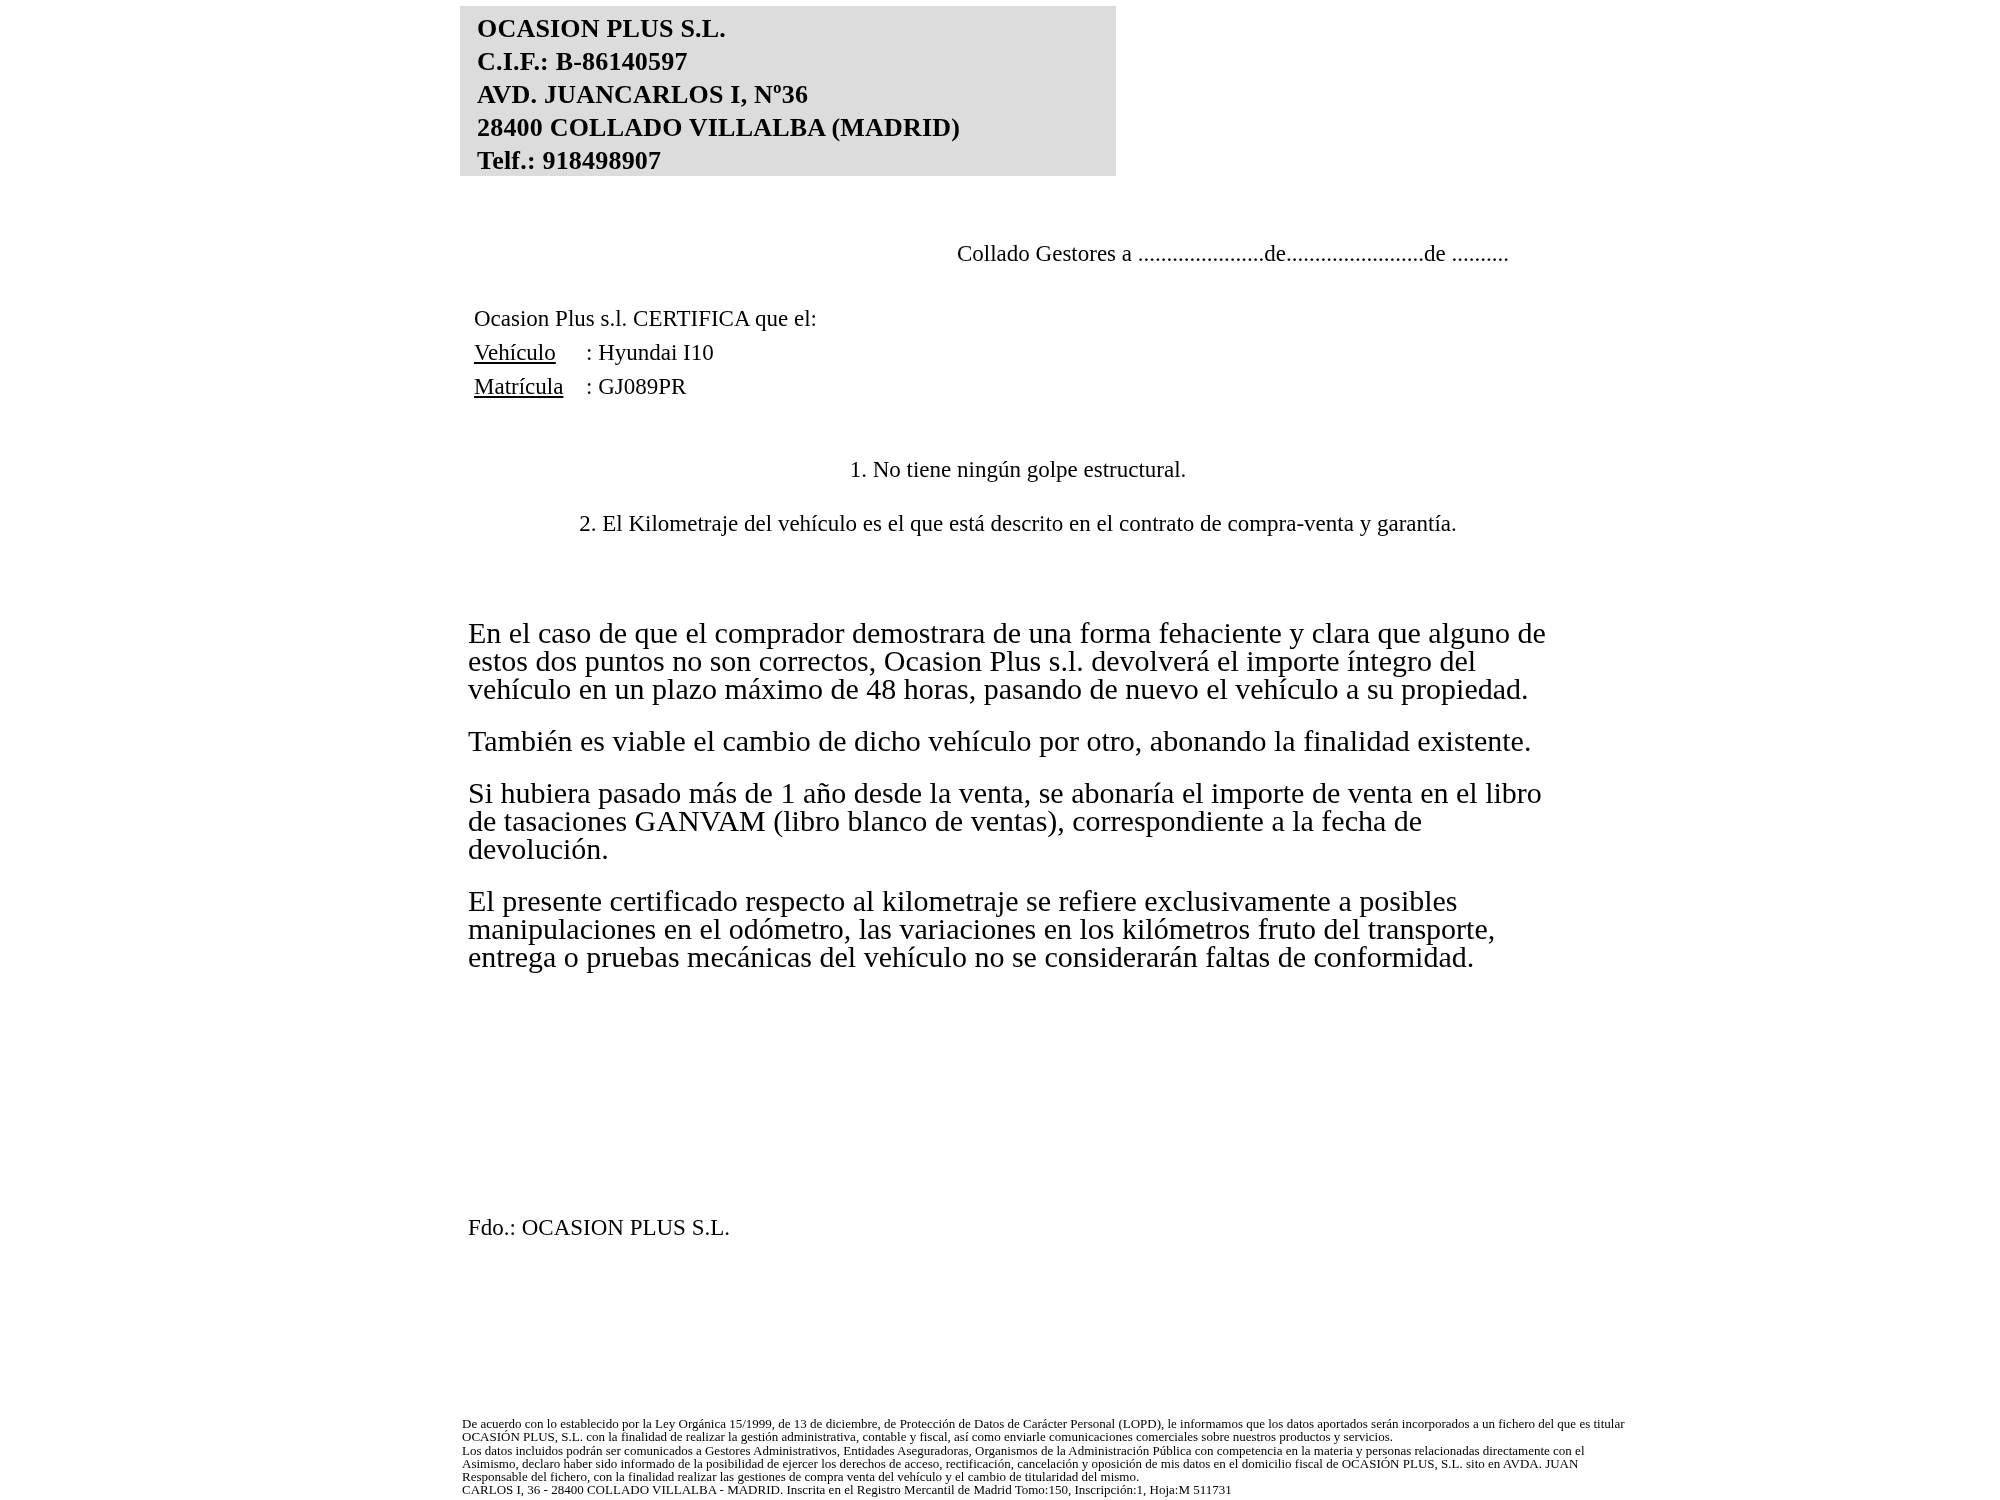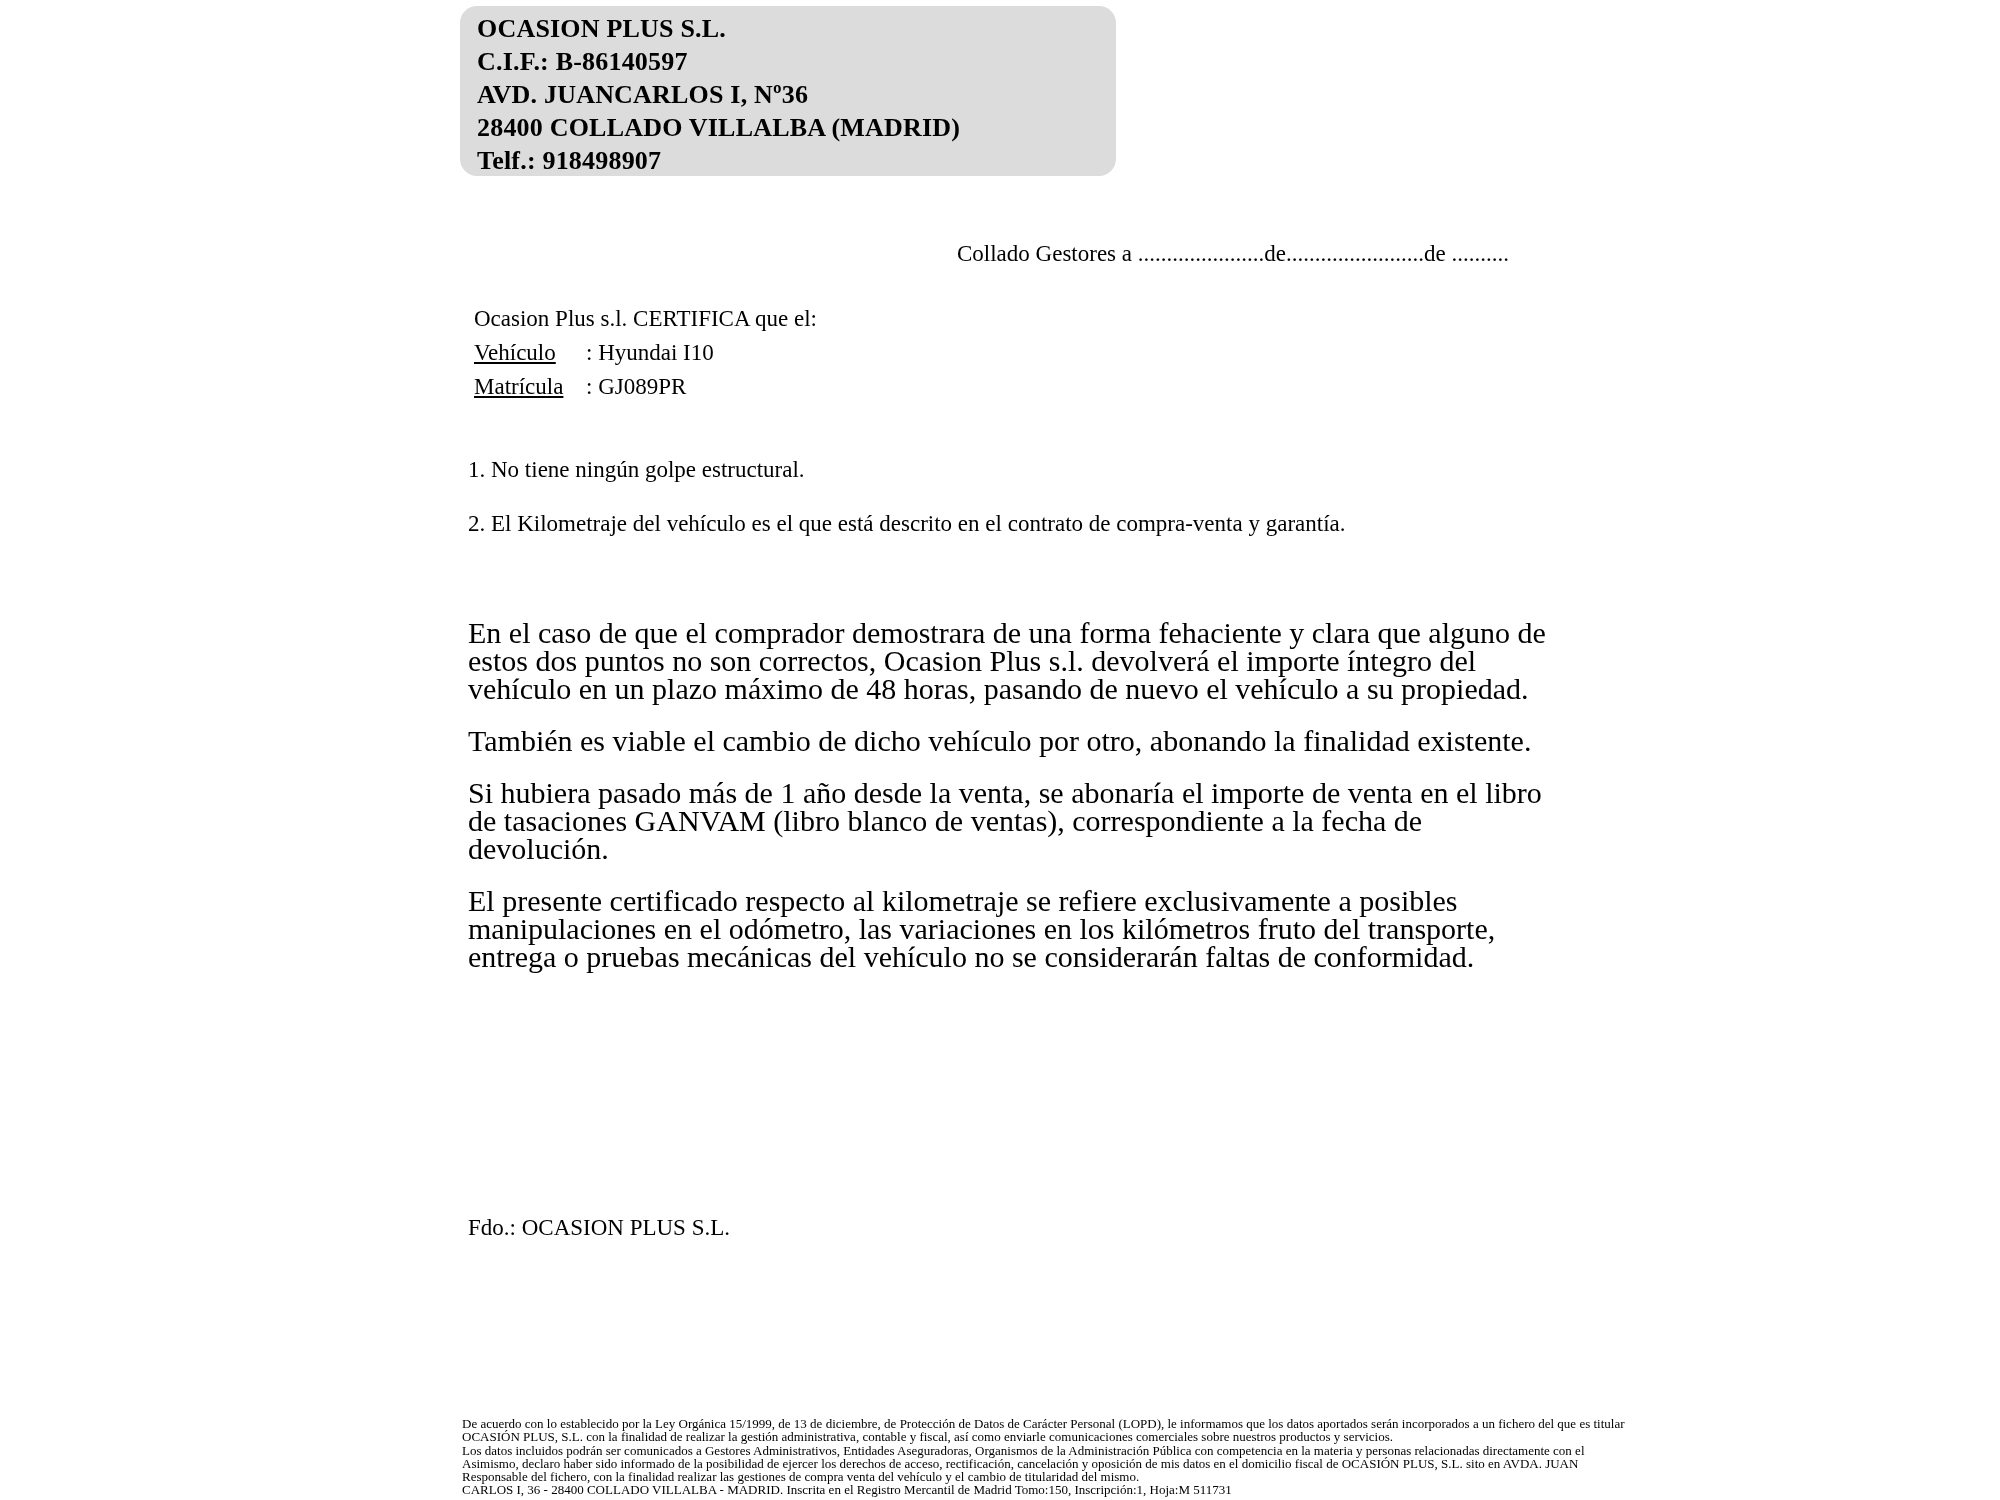--- a/index.html
+++ b/index.html
@@ -1,21 +1,21 @@
 <!DOCTYPE html>
 <html lang="es" style="--header-bg: #dcdcdc; --text: #000000; --page-bg: #ffffff;"><head>
 <meta charset="utf-8">
 <title>Certificado OCASION PLUS S.L.</title>
 <style>
   :root {
     --header-bg: #dcdcdc;
     --text: #000000;
     --page-bg: #ffffff;
   }
-  * { margin: 0; padding: 0; box-sizing: border-box; border-radius: 17px; }
+  * { margin: 0; padding: 0; box-sizing: border-box; }
   html, body { background: #ffffff; }
   .page {
     position: relative;
     width: 2000px;
     height: 1500px;
     background: var(--page-bg, #ffffff);
     font-family: "Liberation Serif", "DejaVu Serif", serif;
     color: var(--text, #000000);
     overflow: hidden;
   }
@@ -50,20 +50,21 @@
   }
   .certify > div { line-height: 34px; white-space: nowrap; }
   .label-cell { display: inline-block; width: 112px; }
   .underlined { text-decoration: underline; }
   .points {
     position: absolute;
     left: 468px;
     top: 456px;
     width: 1100px;
     font-size: 23px;
+    text-align: center;
   }
   .points p { line-height: 28px; margin-bottom: 26px; }
   .body-paragraphs {
     position: absolute;
     left: 468px;
     top: 619px;
     width: 1095px;
     font-size: 30px;
   }
   .body-paragraphs p { line-height: 28px; margin-bottom: 24px; }

